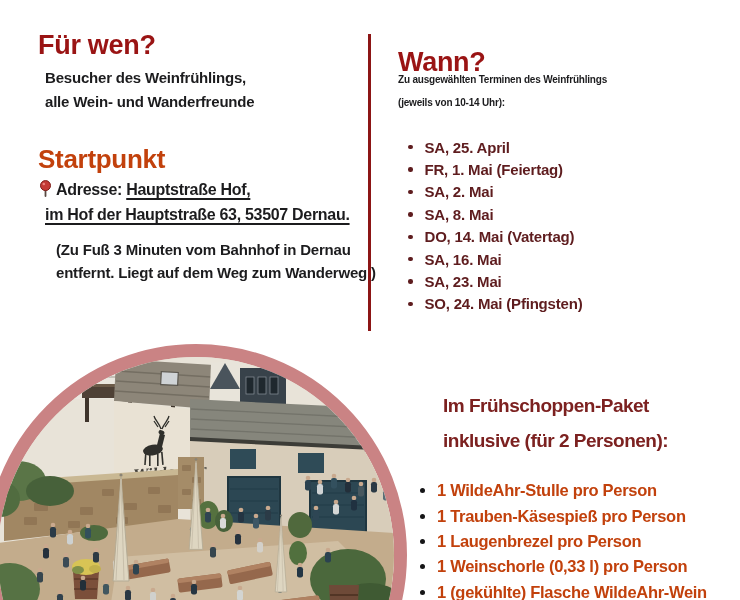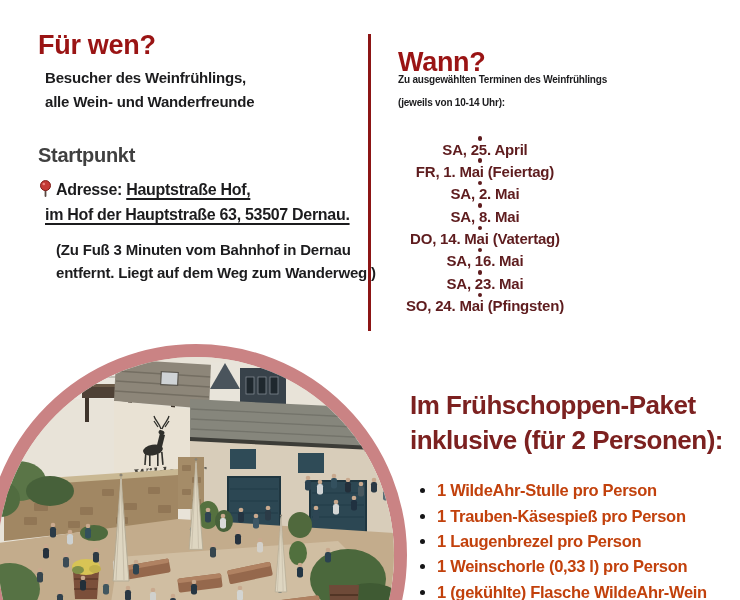--- a/index.html
+++ b/index.html
@@ -5,35 +5,35 @@
   * { margin:0; padding:0; box-sizing:border-box; }
   html,body { width:740px; height:600px; overflow:hidden; background:#ffffff; }
   .page {
     position:relative; width:740px; height:600px; background:#ffffff;
     font-family:"Liberation Sans", sans-serif; font-weight:bold; color:#1c1c1e;
   }
   .abs { position:absolute; }
 
   
   .h-red { color:#9a1414; font-size:27px; letter-spacing:-0.3px; }
-  .h-start { color:#404040; font-size:20px; letter-spacing:-0.3px; }
-  .h-paket { color:#7c2120; font-size:26px; line-height:35px; letter-spacing:-0.5px; }
+  .h-start { color:#c2410c; font-size:26px; letter-spacing:-0.3px; }
+  .h-paket { color:#7c2120; font-size:19px; line-height:35px; letter-spacing:-0.5px;margin-left:33px; }
 
   .body-txt { font-size:15px; line-height:24px; letter-spacing:-0.2px; }
   .intro-txt { font-size:10px; line-height:23px; letter-spacing:-0.2px; }
   .addr { font-size:16px; line-height:24px; letter-spacing:-0.3px; }
   .ul-line { text-decoration:underline; text-decoration-thickness:2px; text-underline-offset:3px; }
 
   .pin-icon { display:inline-block; width:13px; height:19px; vertical-align:-4px; margin-right:4px; }
 
   .divider { width:3px; height:297px; background:#8c1515; }
 
   ul.plain { list-style:none; }
   .dates li { display:flex; align-items:center; height:22.4px; color:#5e1c1e;
-              font-size:15px; letter-spacing:-0.2px;flex-direction:column; }
+              font-size:15px; letter-spacing:-0.2px; }
   .dates .dot { width:4.5px; height:4.5px; border-radius:50%; background:#5e1c1e;
                 margin:0 12px 0 2px; flex:0 0 auto; }
   .paket-items li { display:flex; align-items:center; height:25.4px; color:#c2410c;
                     font-size:16.5px; letter-spacing:-0.3px; }
   .paket-items .dot { width:5px; height:5px; border-radius:50%; background:#151517;
                       margin:0 12px 0 2px; flex:0 0 auto; }
 
   
   .photo-circle {
     position:absolute; left:-15px; top:344px; width:422px; height:422px;

